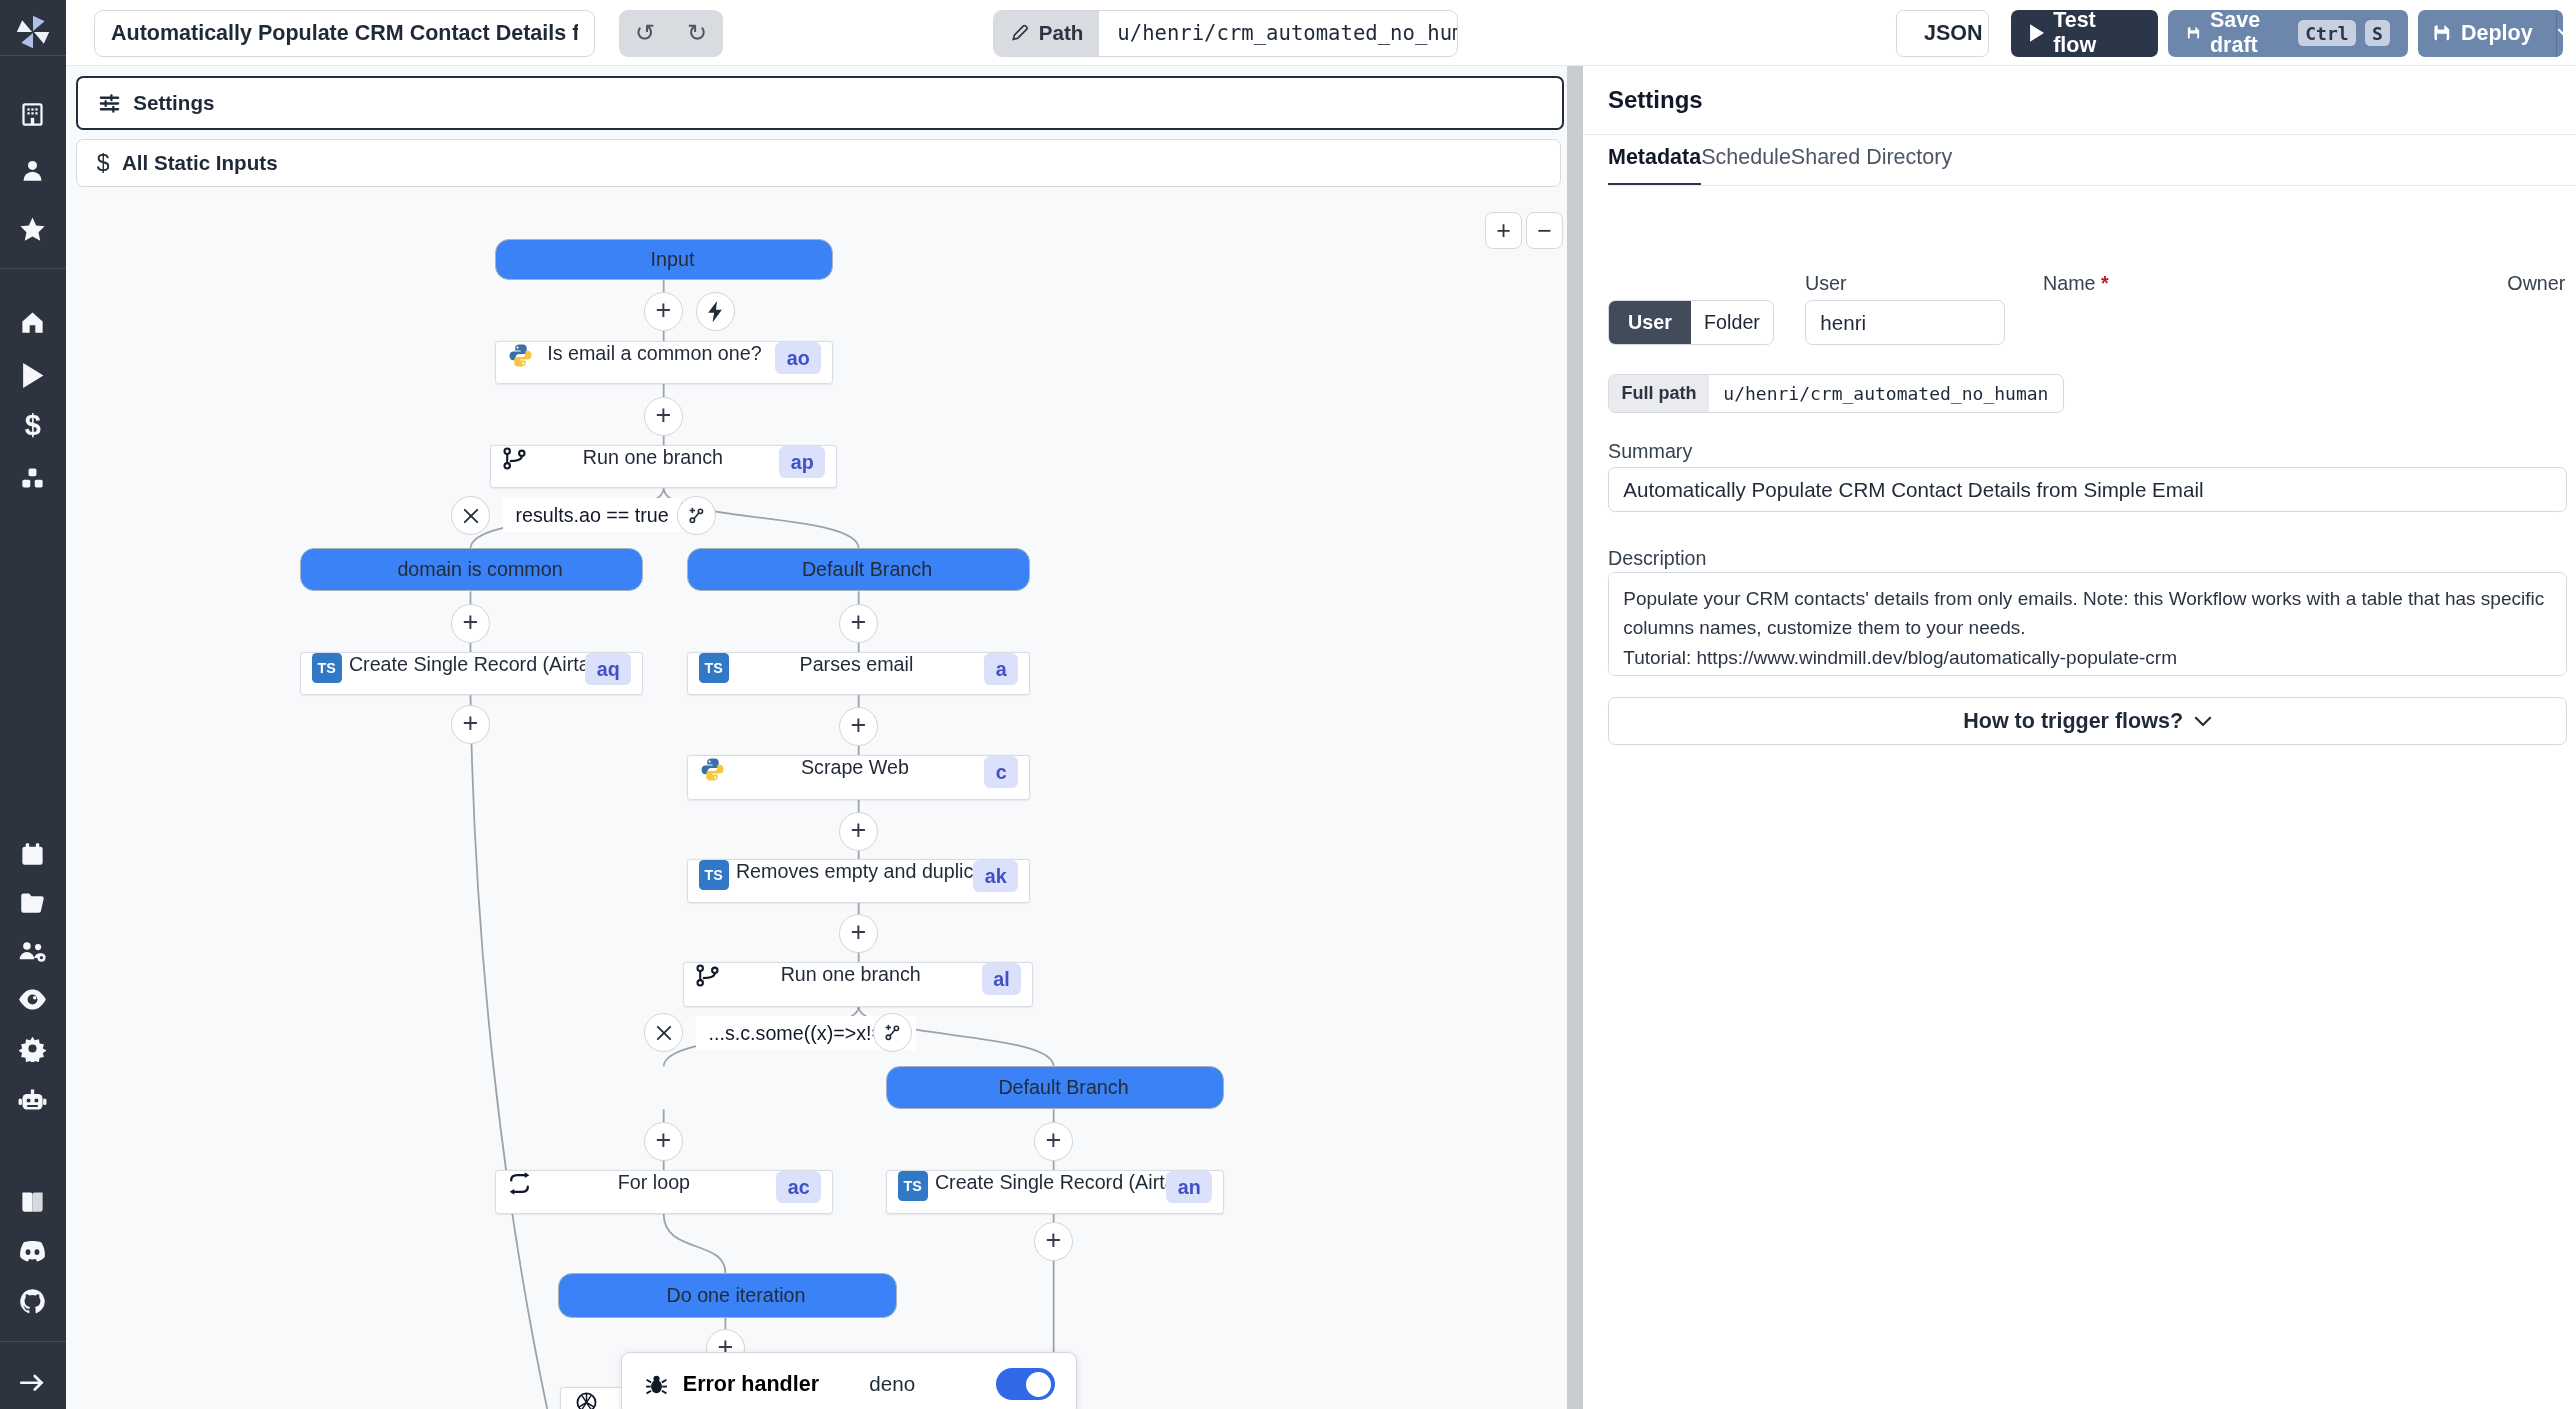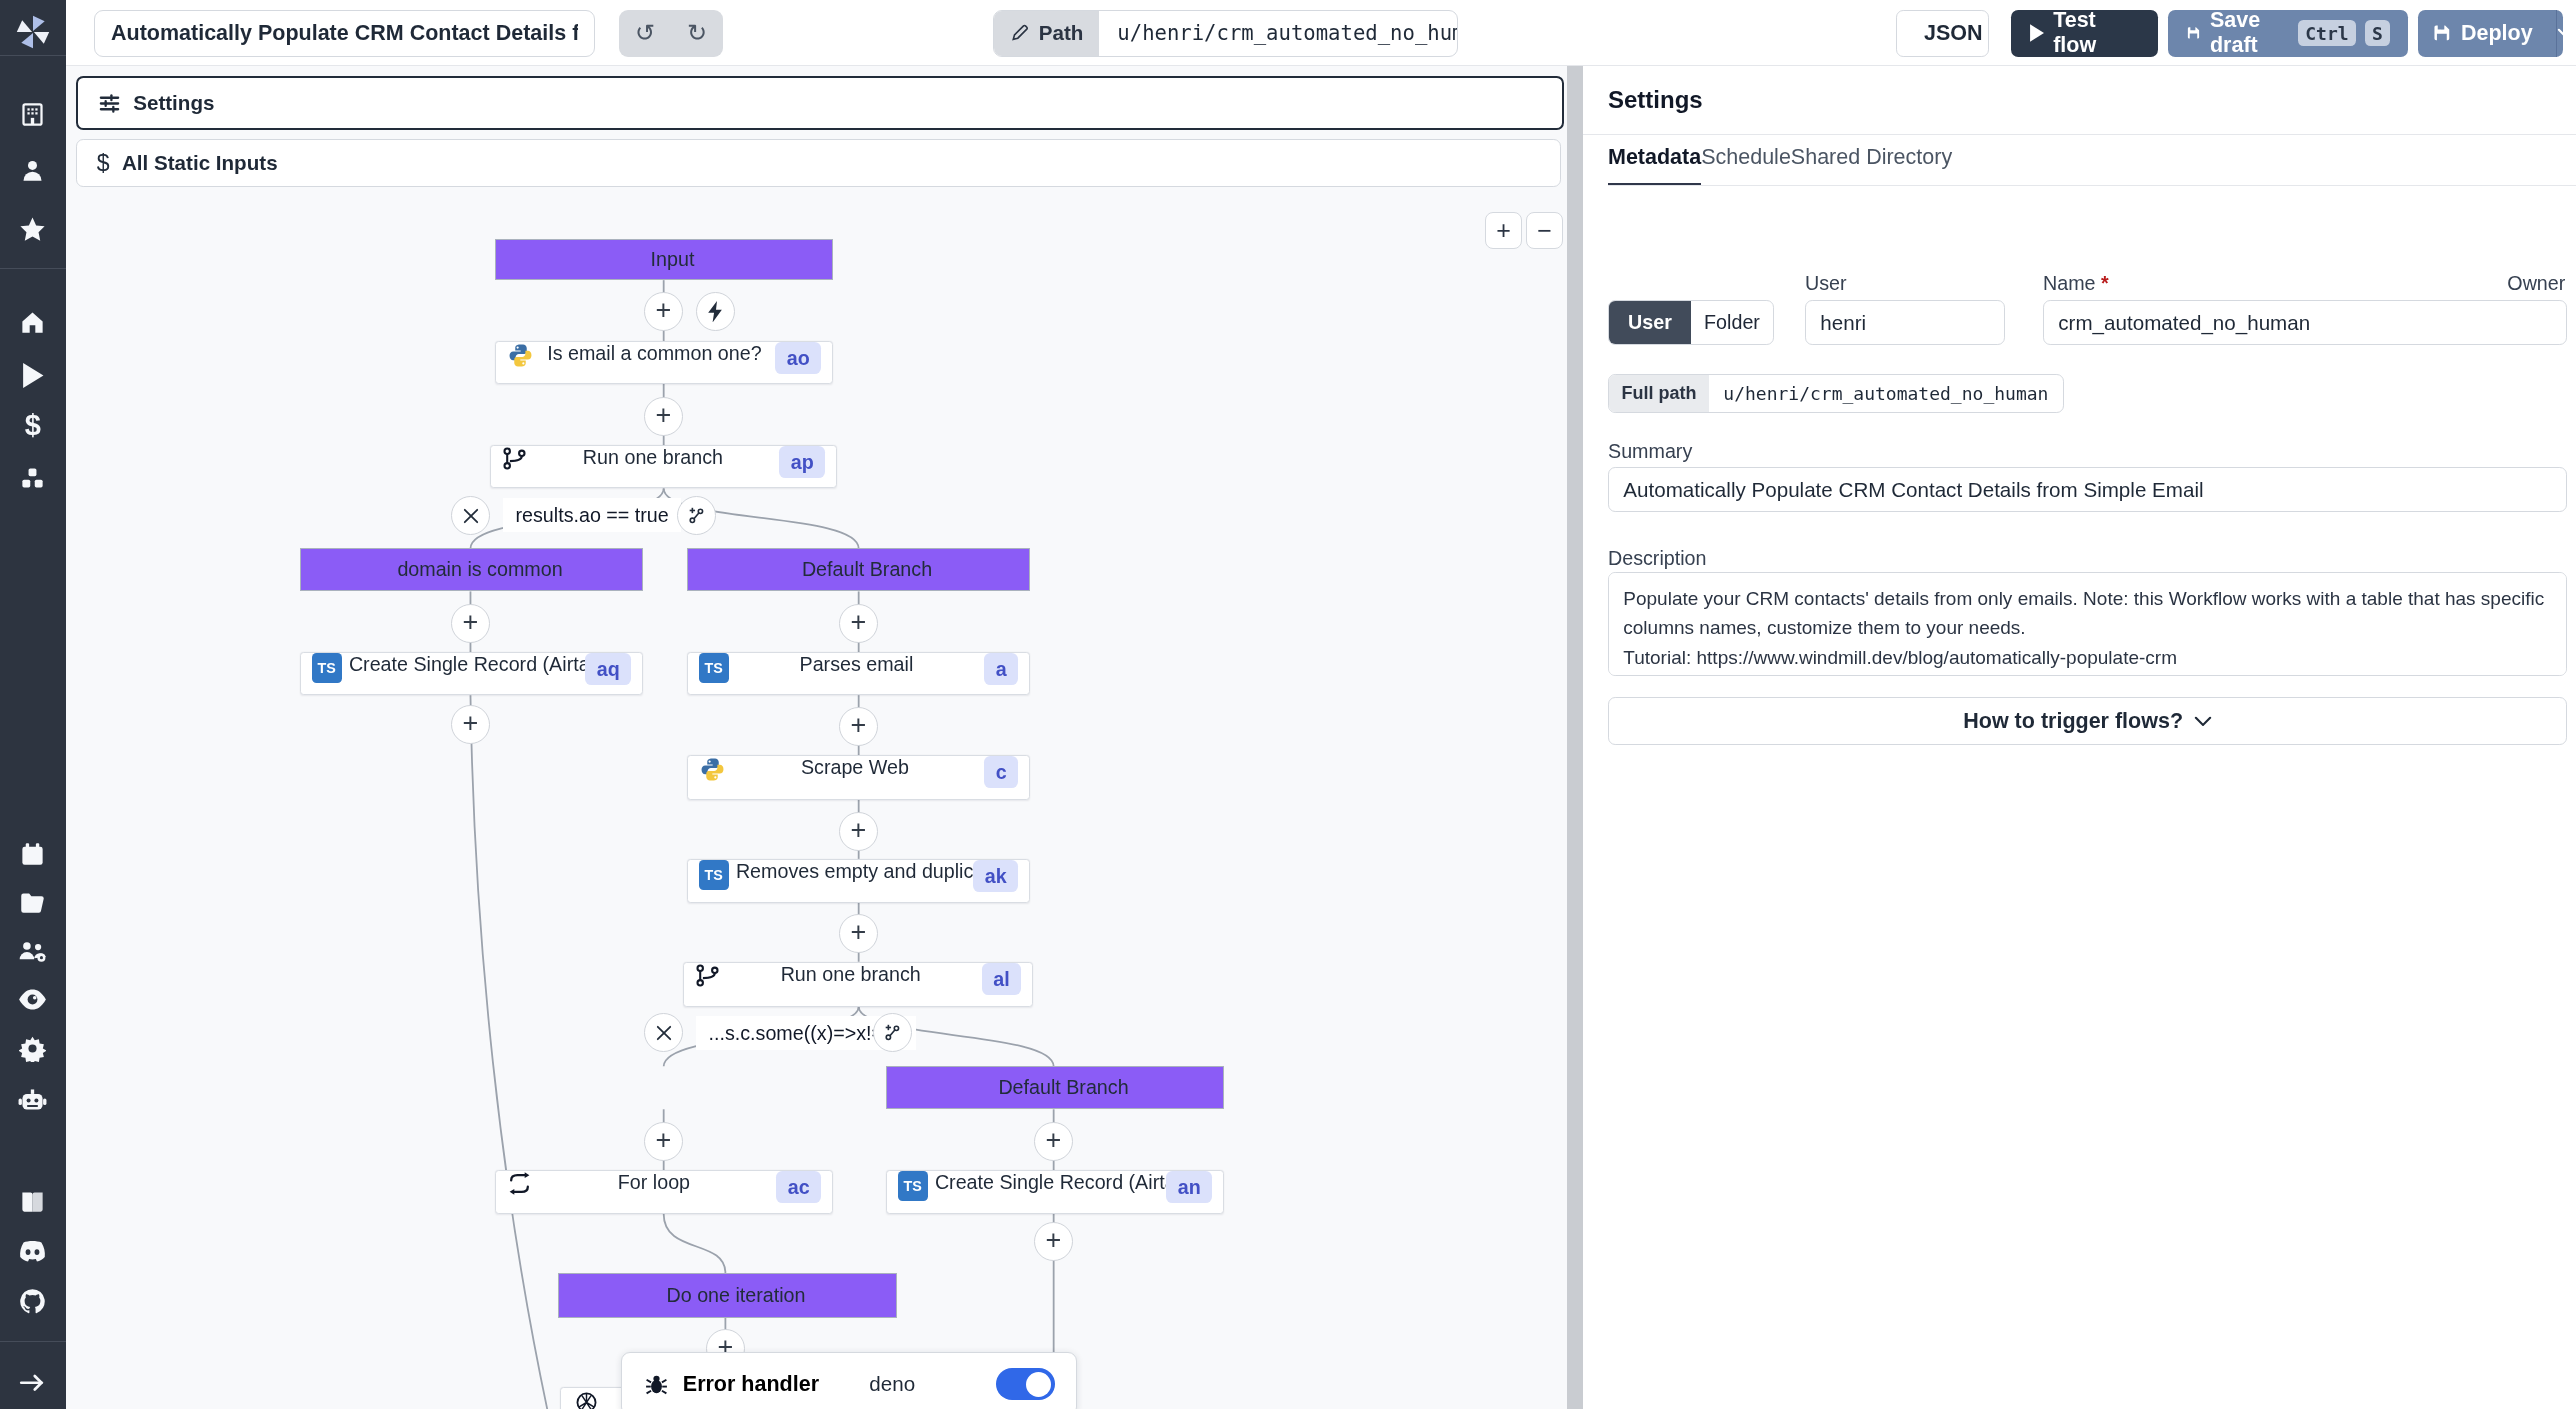--- a/index.html
+++ b/index.html
@@ -33,21 +33,21 @@
   #canvas { left:0; top:0; width:2576px; height:1410px; z-index:2; }
   #wires { position:absolute; left:0; top:0; }
   .wire { stroke:#9ba2ac; stroke-width:2; fill:none; }
 
   .topcard { background:#fff; display:flex; align-items:center; gap:12.5px; padding:0 19.7px; font-size:20.6px; font-weight:700; color:#1f2937; cursor:pointer; }
   .topcard.sel { border:2.7px solid #222c3a; border-radius:7.2px; }
   .topcard.plain { border:0.9px solid #d5d9df; border-radius:7.2px; }
 
   .node { background:#fff; border:0.9px solid #d9dde3; border-radius:3.6px; box-shadow:0 0.9px 1.8px rgba(20,30,50,.08); display:flex; align-items:flex-start; padding:0 10.7px; font-size:19.7px; color:#1f2937; cursor:pointer; }
   .node .lbl { flex:1; text-align:center; padding:0 7.2px; white-space:nowrap; overflow:hidden; }
-  .hdr { background:#8b5cf6; border:0.9px solid #aab2bd; border-radius:0; display:flex; align-items:center; justify-content:center; font-size:19.7px; color:#222c3a; cursor:pointer;padding-left:17px; }
+  .hdr { background:#3b82f6; border:0.9px solid #aab2bd; border-radius:14px; display:flex; align-items:center; justify-content:center; font-size:19.7px; color:#222c3a; cursor:pointer;padding-left:17px; }
   .badge { background:#dbe1fb; color:#4250c5; font-weight:700; font-size:19.7px; border-radius:6.3px; padding:4.5px 11.6px; }
   .ts-ic { width:30px; height:30px; background:#3178c6; color:#fff; border-radius:4.5px; display:flex; align-items:center; justify-content:center; font-size:14.3px; font-weight:700; }
   .circ { position:absolute; width:39px; height:39px; border-radius:50%; background:#fff; border:0.9px solid #d0d4da; display:flex; align-items:center; justify-content:center; color:#333c48; cursor:pointer; z-index:3; }
   .circ.plus { font-size:27px; font-weight:400; padding-bottom:2.7px; }
   .cond-label { position:absolute; height:34px; background:#fff; display:flex; align-items:center; padding:0 12.5px; font-size:19.7px; color:#111827; z-index:3; }
   .zoom-btn { position:absolute; width:37px; height:37px; background:#fff; border:0.9px solid #d5d9df; border-radius:8px; display:flex; align-items:center; justify-content:center; font-size:25px; color:#2b3443; cursor:pointer; z-index:4; }
 
   .eh-panel { position:absolute; left:621px; top:1352px; width:456px; height:64px; background:#fff; border:0.9px solid #d5d9df; border-radius:9px; box-shadow:0 1.8px 7.2px rgba(20,30,50,.12); display:flex; align-items:center; gap:14.3px; padding:0 21.5px; z-index:6; }
   .eh-panel .eh-t { font-size:21.5px; font-weight:700; color:#000000; }
   .eh-panel .eh-r { font-size:20.6px; color:#1f2937; margin-left:36px; }
@@ -509,21 +509,20 @@
   <div class="pad f-label" style="top:206px;left:25px;">Owner</div>
   <div class="seg" style="left:25px;top:234px;">
     <div class="on">User</div>
     <div>Folder</div>
   </div>
 
   <div class="abs f-label" style="left:222px;top:206px;">User</div>
   <input class="abs inp" style="left: 222px; top: 234px; width: 200px;" value="henri">
 
   <div class="abs f-label" style="left:460px;top:206px;"><span>Name</span> <span class="req">*</span></div>
-  <input class="abs inp" style="left: 460px; top: 234px; width: 524px;" value="crm_automated_no_human">
 
   <div class="fullpath" style="left:25px;top:308px;">
     <div class="chip">Full path</div>
     <div class="val">u/henri/crm_automated_no_human</div>
   </div>
 
   <div class="abs f-label" style="left:25px;top:374px;">Summary</div>
   <input class="abs inp" style="left: 25px; top: 401px; width: 959px;" value="Automatically Populate CRM Contact Details from Simple Email">
 
   <div class="abs f-label" style="left:25px;top:481px;">Description</div>

